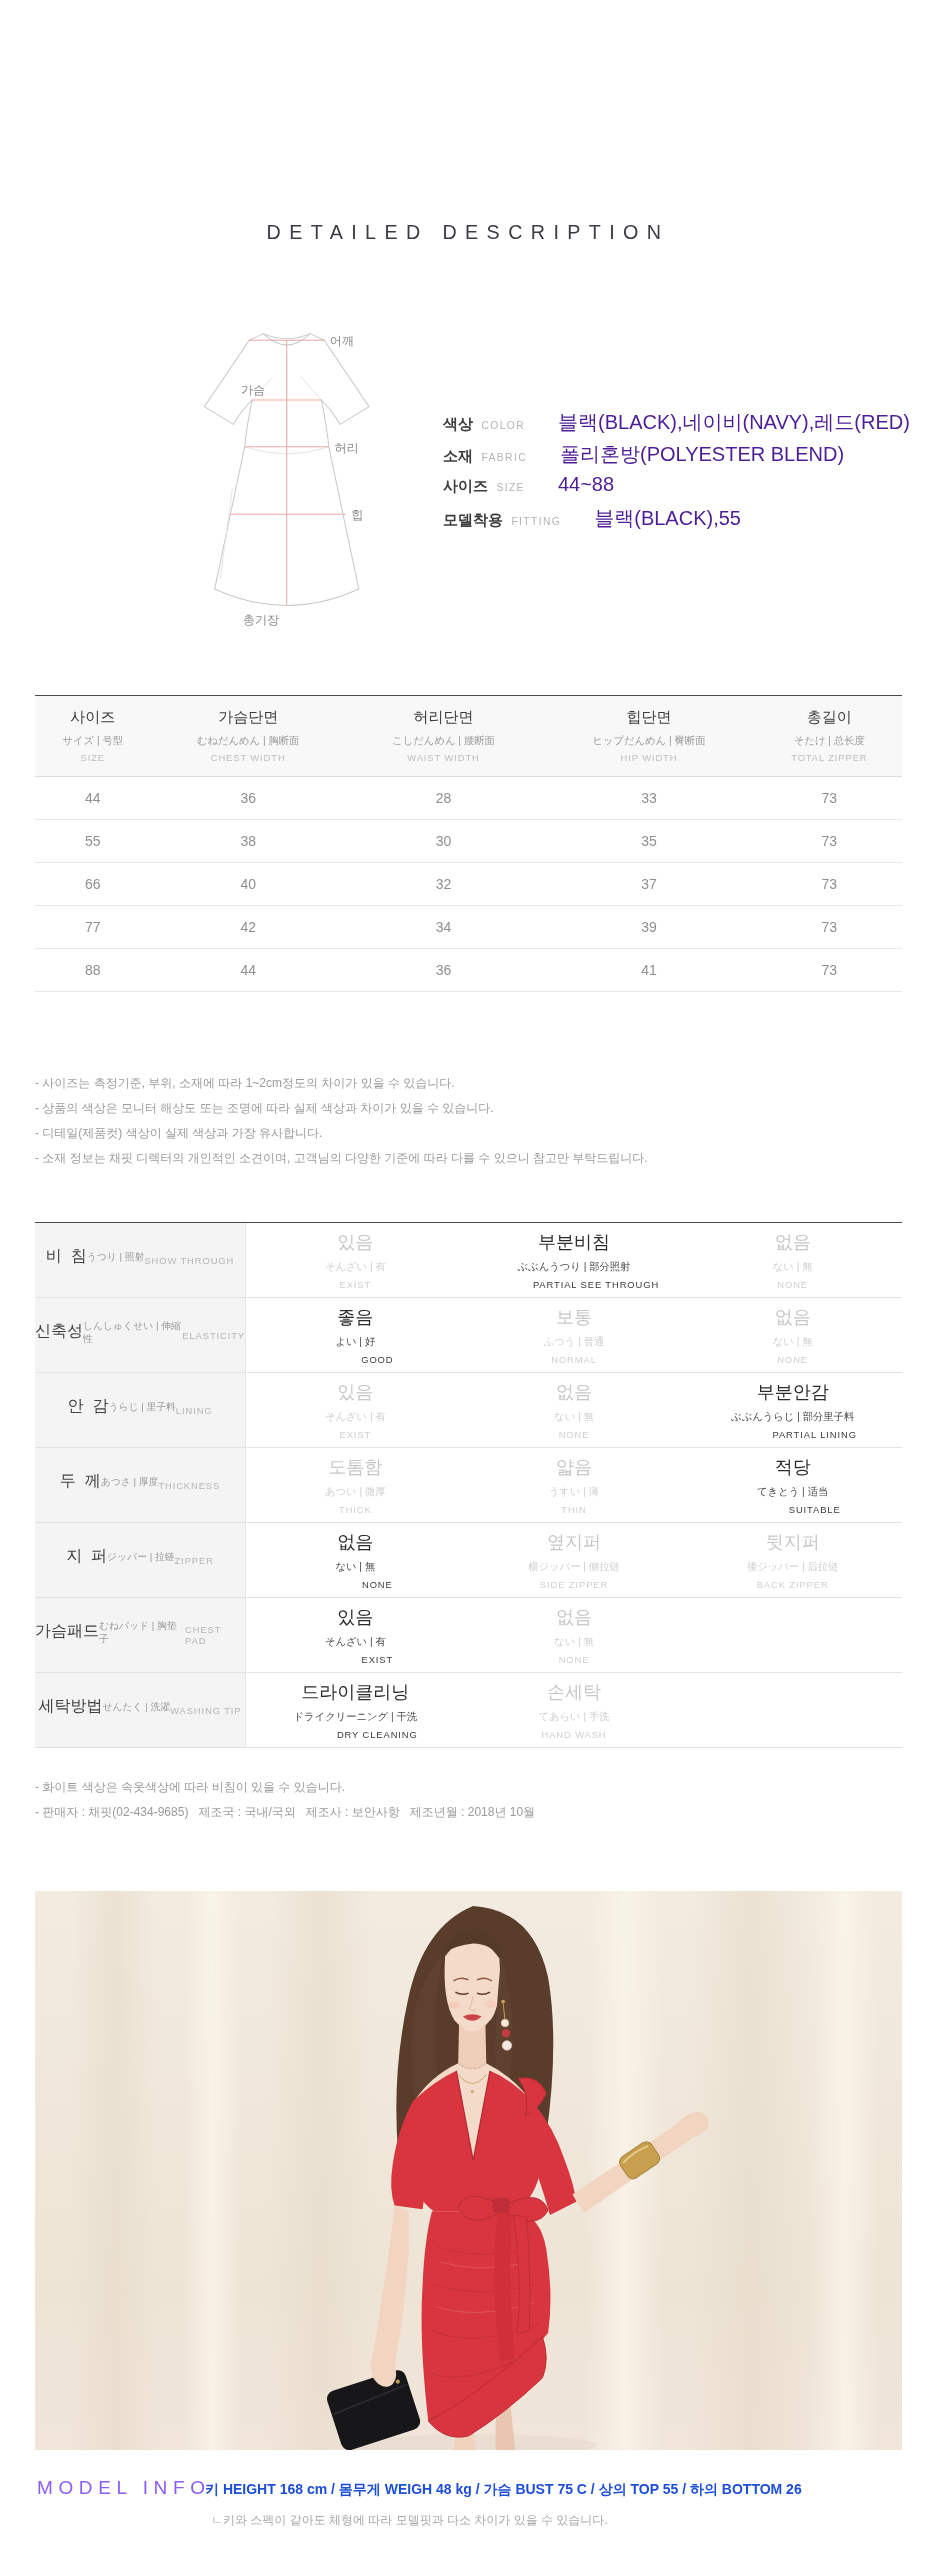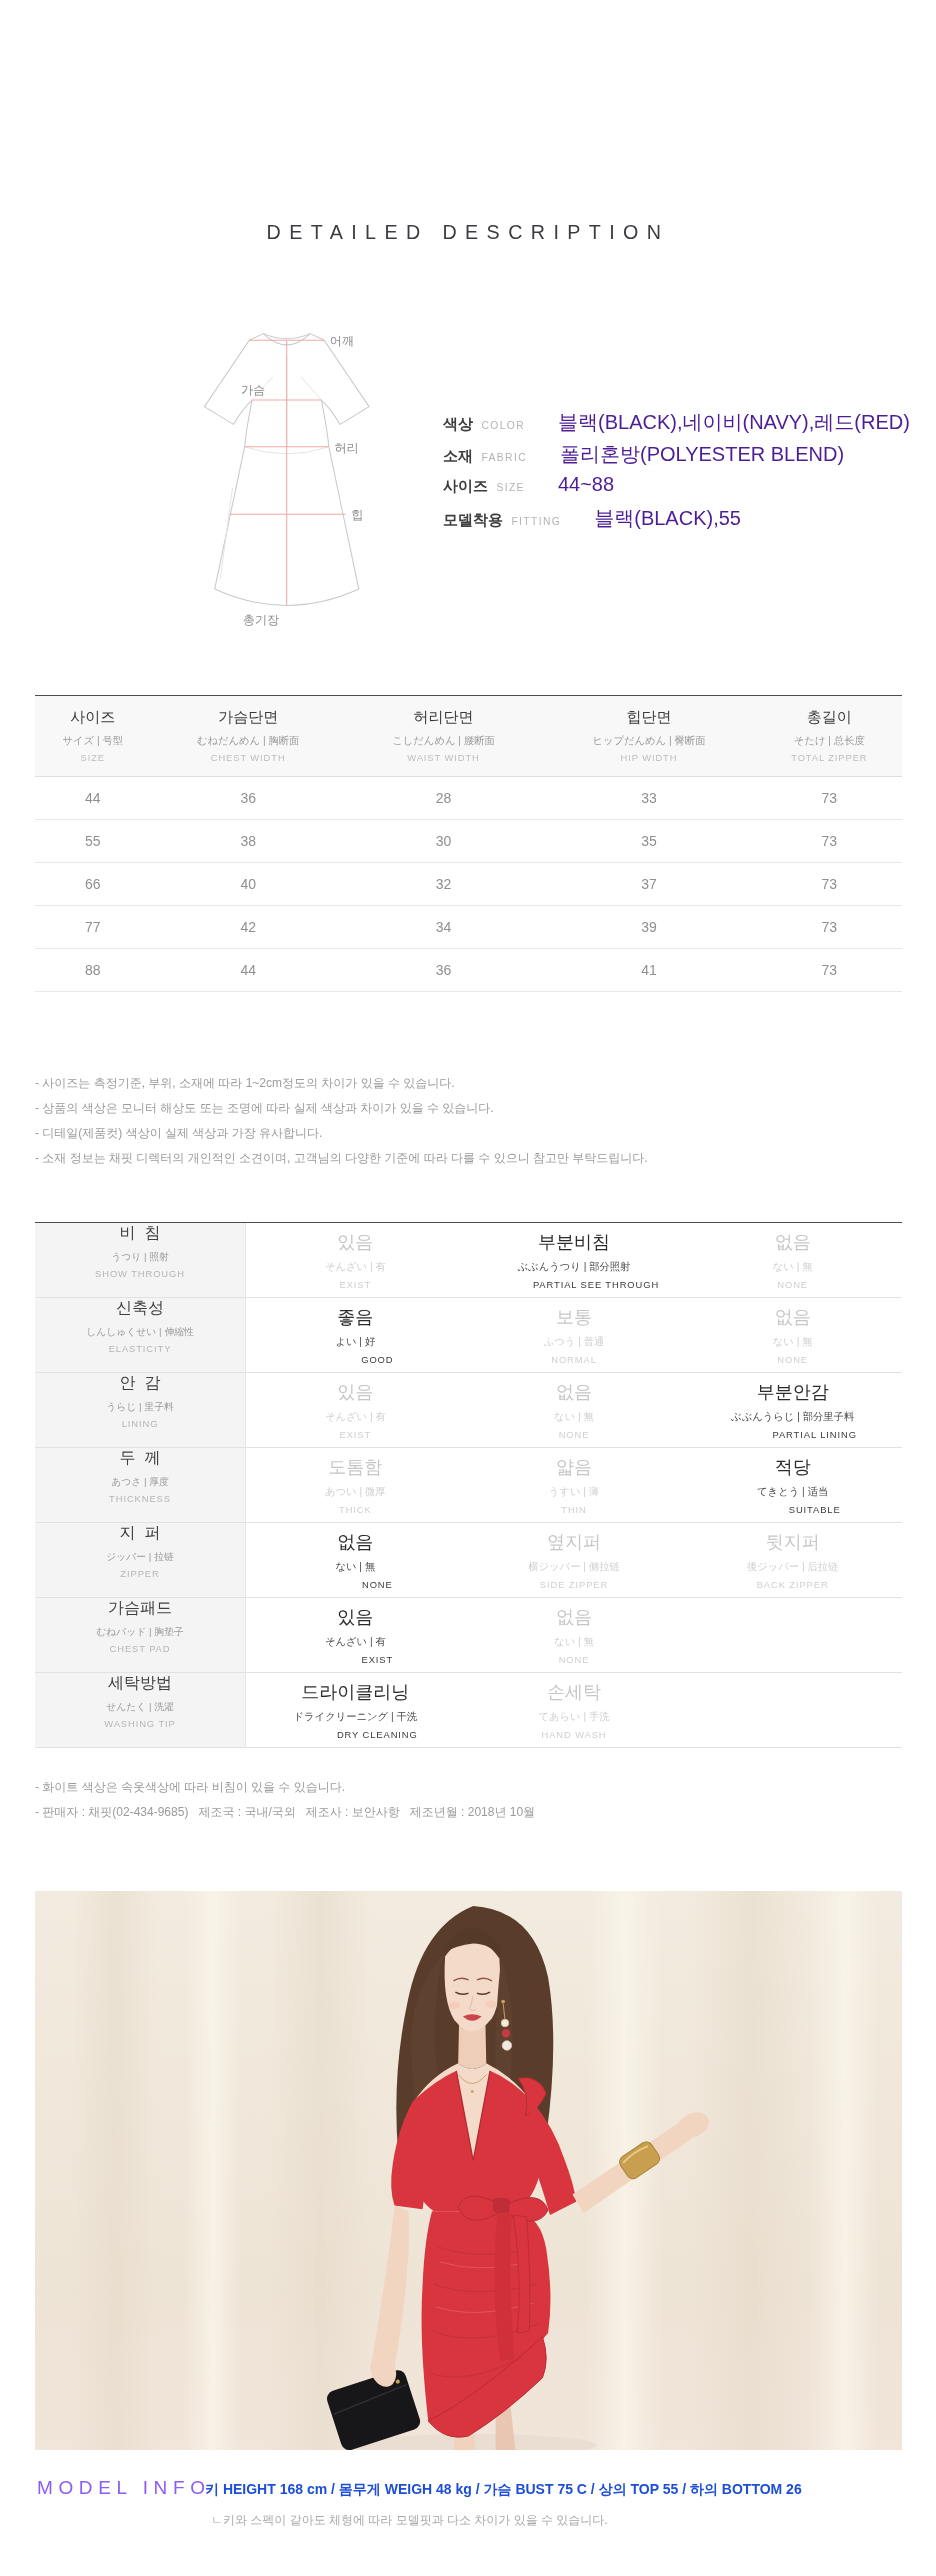--- a/index.html
+++ b/index.html
@@ -34,22 +34,22 @@
 
   
   .notes{position:absolute;left:35px;}
   #size-notes{top:1071px;}
   #bottom-notes{top:1775px;}
   .note-line{font-size:12px;color:#9b9b9b;line-height:25px;white-space:pre-wrap;}
 
   
   .detail-table{position:absolute;left:35px;top:1222px;width:867px;border-top:1.9px solid #4c4c4c;}
   .spec-row{display:grid;grid-template-columns:211px 1fr 1fr 1fr;border-bottom:0.9px solid #e2e2e2;height:74px;}
-  .spec-label{background:#f4f4f4;border-right:0.9px solid #e6e6e6;display:flex;flex-direction:column;
-      align-items:center;justify-content:flex-start;}
+  .spec-label{background:#f4f4f4;border-right:0.9px solid #e6e6e6;display:flex;
+      align-items:center;justify-content:center;}
   .l-ko{font-size:16px;color:#3f3f3f;margin-bottom:6.6px;white-space:pre;}
   .l-sub{font-size:9.8px;color:#9a9a9a;margin-bottom:4.7px;}
   .l-en{font-size:9.4px;color:#b5b5b5;letter-spacing:0.9px;}
   .spec-cell{display:flex;flex-direction:column;align-items:center;justify-content:center;}
   .o-ko{font-size:18px;margin-bottom:6.6px;}
   .o-sub{font-size:10.3px;margin-bottom:4.7px;}
   .o-en{font-size:9.4px;letter-spacing:0.9px;}
   .spec-cell.active .o-ko{color:#2b2b2b;}
   .spec-cell.active .o-sub{color:#4a4a4a;}
   .spec-cell.active .o-en{color:#3a3a3a;margin-left:44px;}

